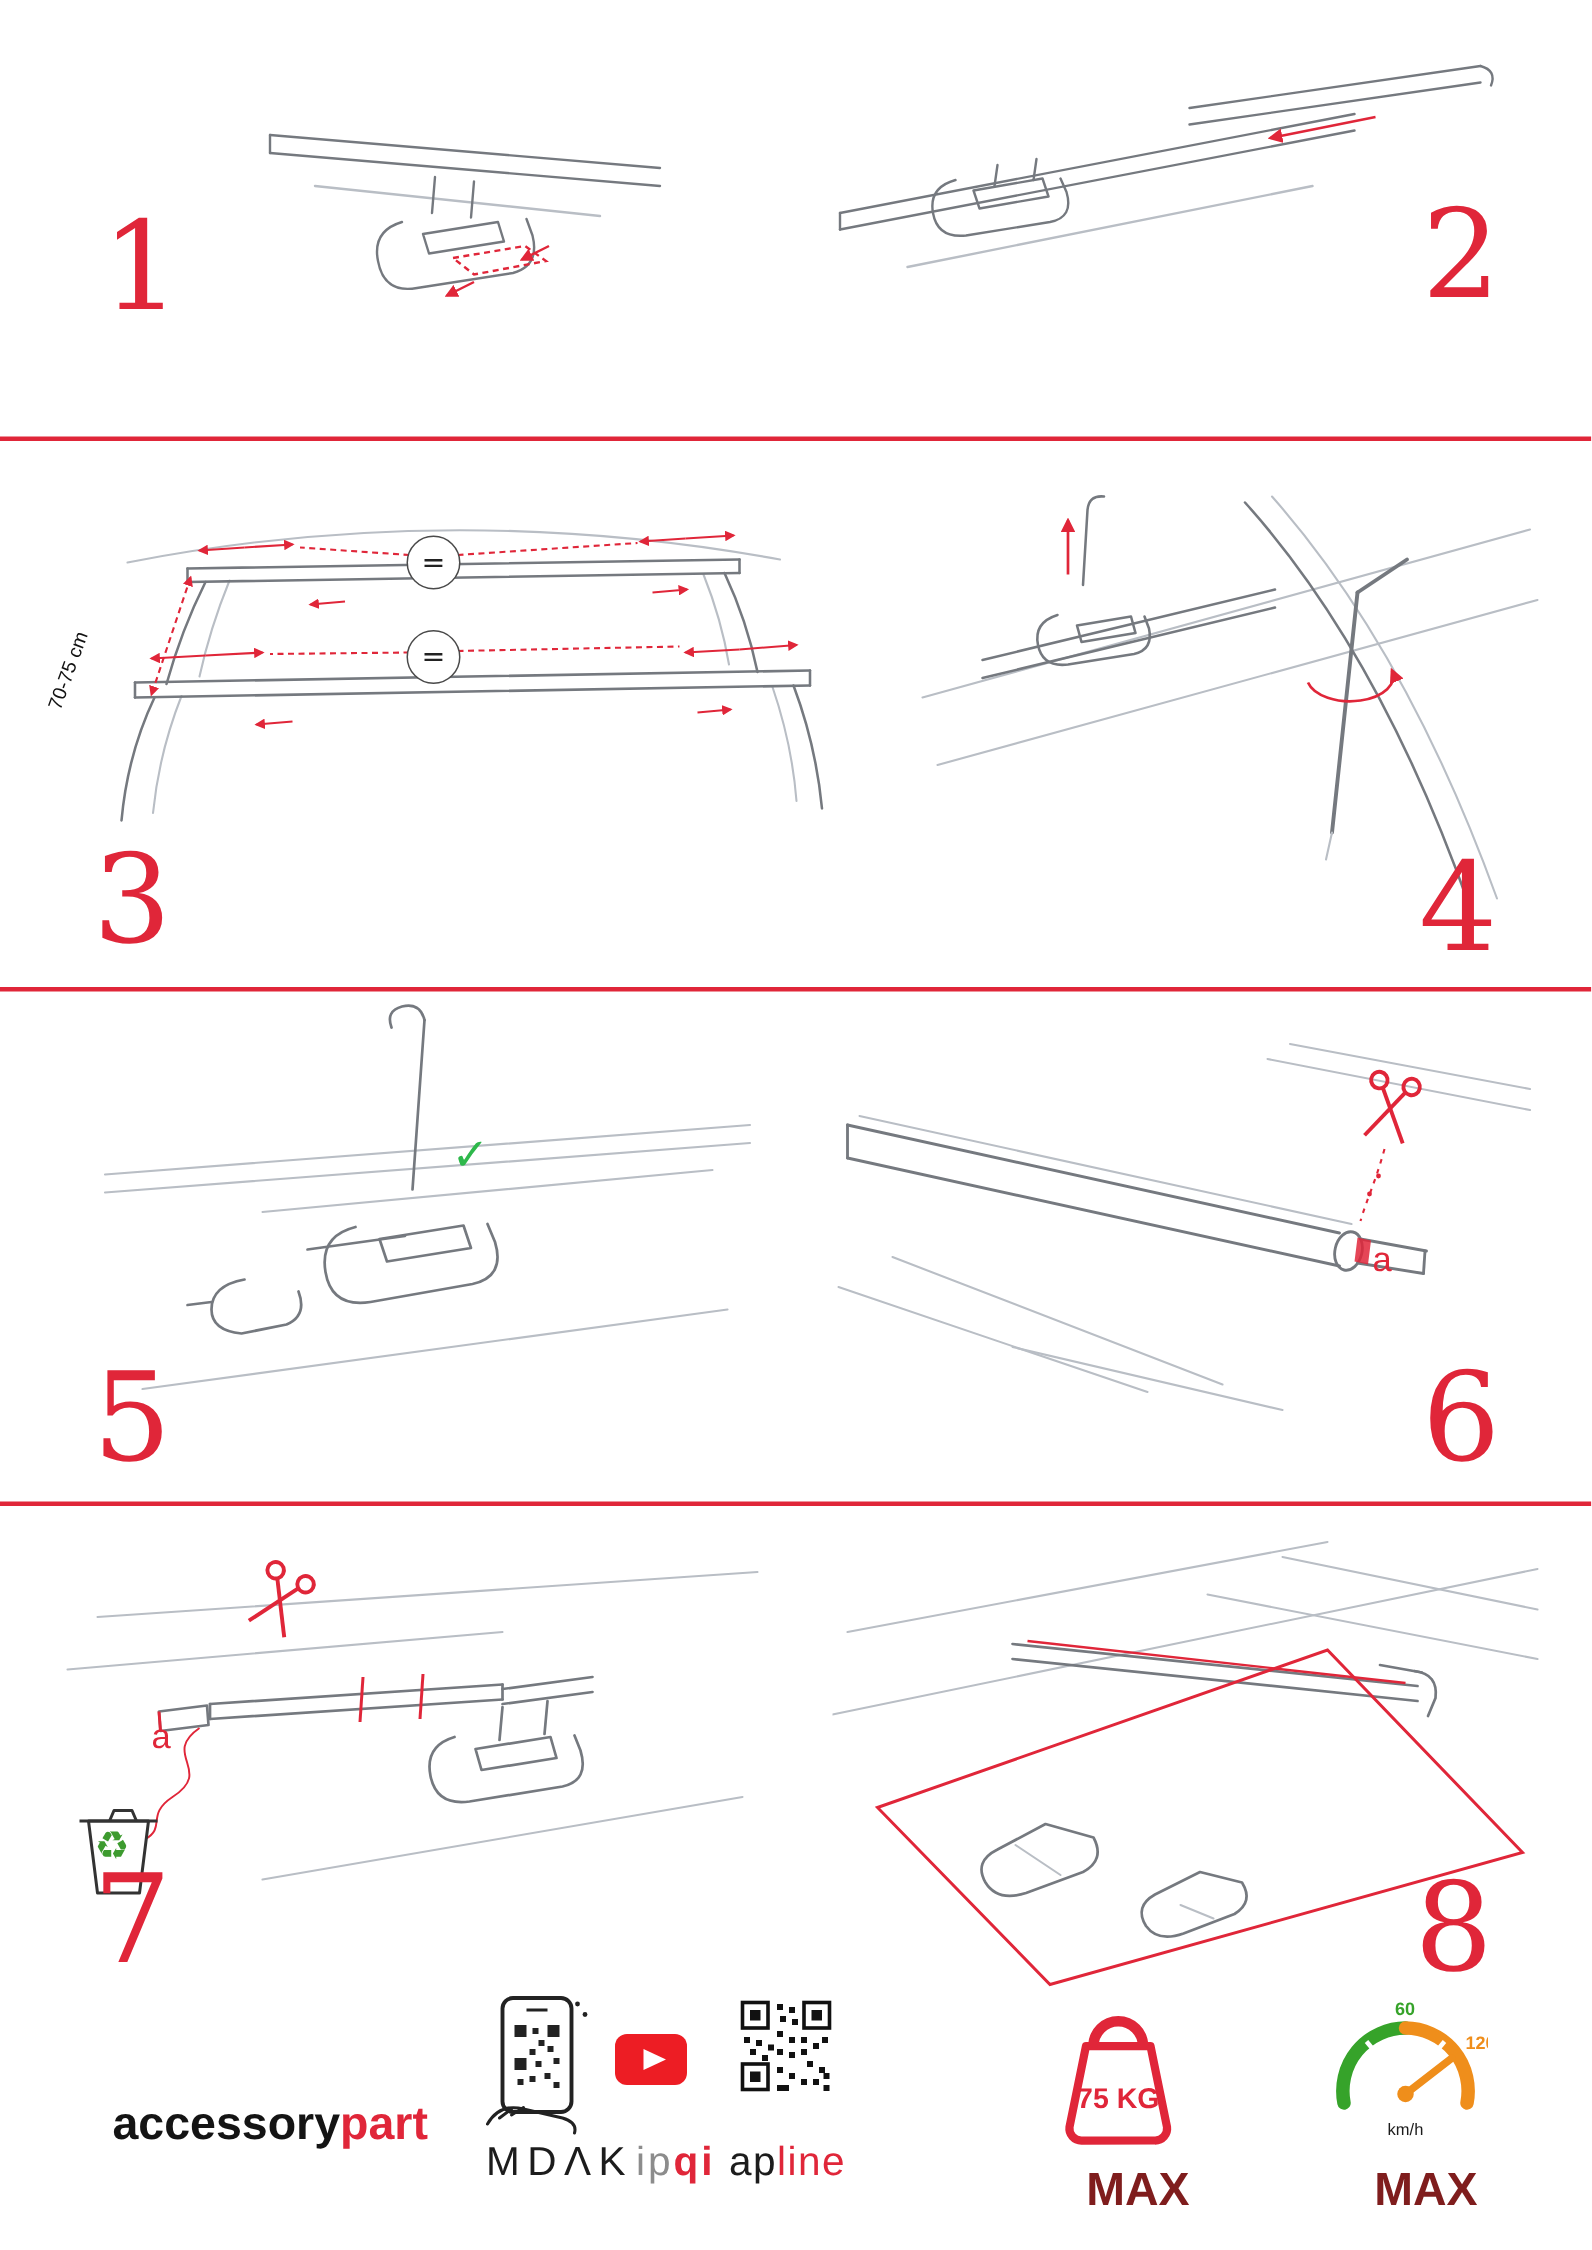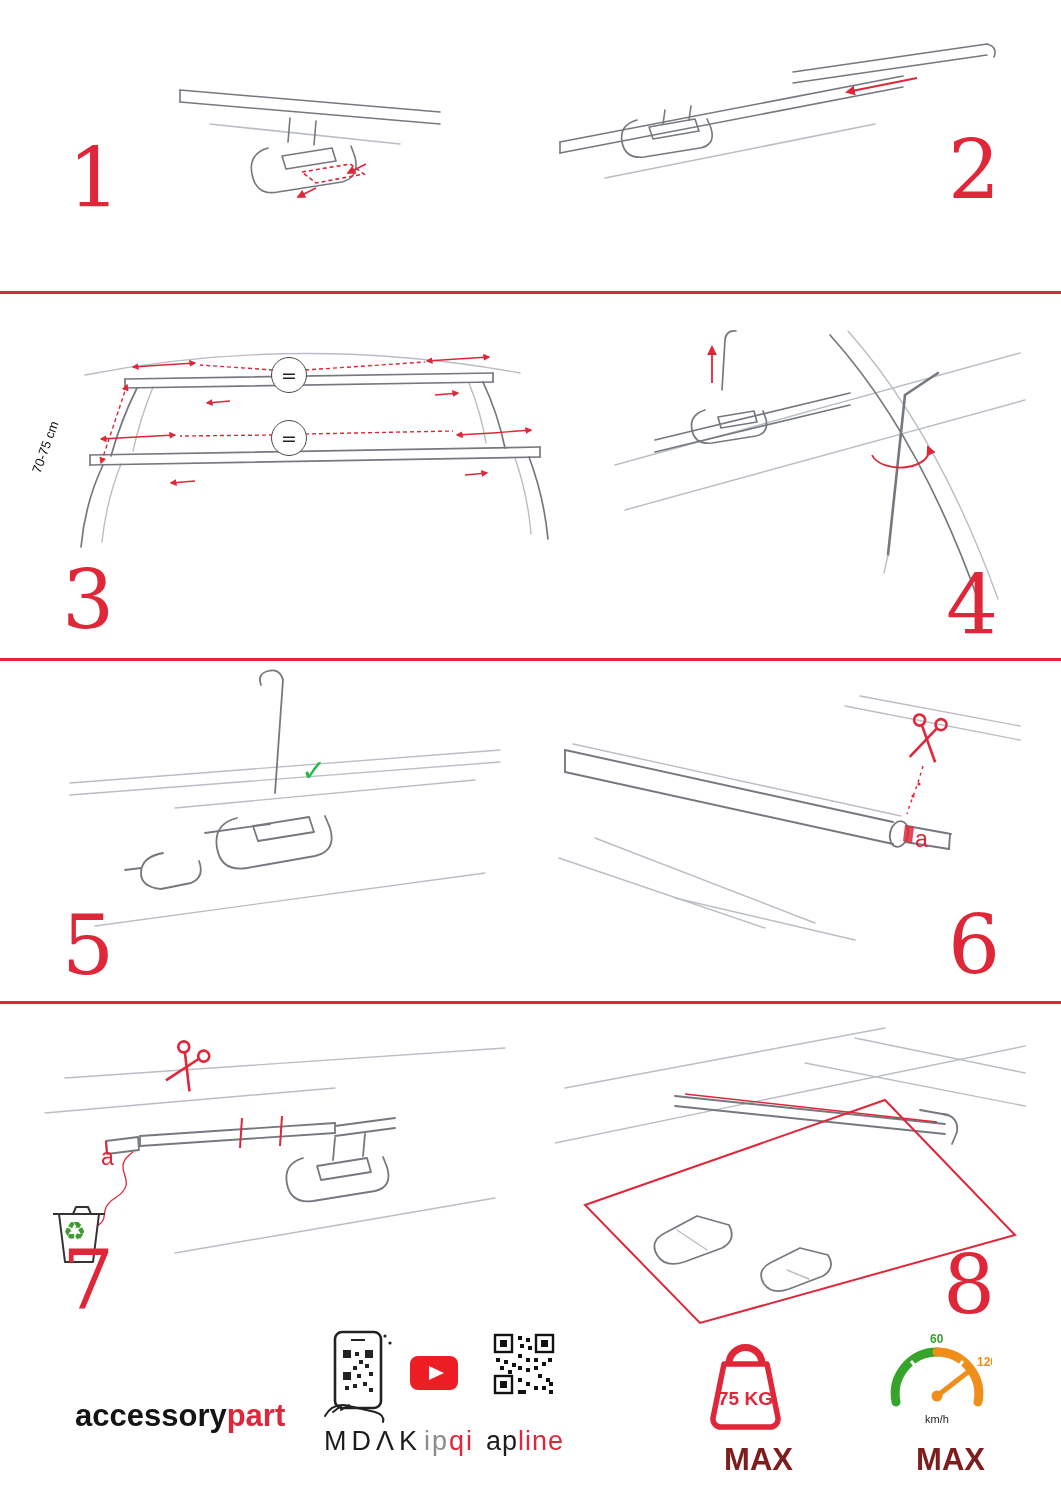--- a/index.html
+++ b/index.html
@@ -34,21 +34,21 @@
   .check{position:absolute;color:var(--green);font-size:30px;font-weight:bold;font-family:"DejaVu Sans",sans-serif;line-height:1;}
   .recycle{position:absolute;color:#3d9b2f;font-size:26px;font-family:"DejaVu Sans",sans-serif;line-height:1;}
   .brand-title{
     position:absolute;font-weight:700;font-size:46px;letter-spacing:10px;color:#2e2c87;line-height:1;
   }
   .brand-sub{position:absolute;font-weight:700;font-size:31px;color:#141414;line-height:1;}
   .brand-sub .red{color:var(--red);}
   .small-label{position:absolute;font-size:27px;color:#1c1c1c;letter-spacing:5px;font-weight:500;line-height:1;}
   .ipqi{letter-spacing:2px;}
   .ipqi .gray{color:#8c8c8c;margin-left:16px;}
-  .ipqi .red{color:var(--red);}
+  .ipqi .red{color:var(--red);font-weight:bold;}
   .apline{letter-spacing:1px;}
   .apline .red{color:var(--red);}
   .max-label{
     position:absolute;font-weight:700;font-size:31px;color:#7f1d1d;text-align:right;line-height:1;
   }
   svg text{font-family:"Liberation Sans",sans-serif;}
 </style>
 </head>
 <body>
 

